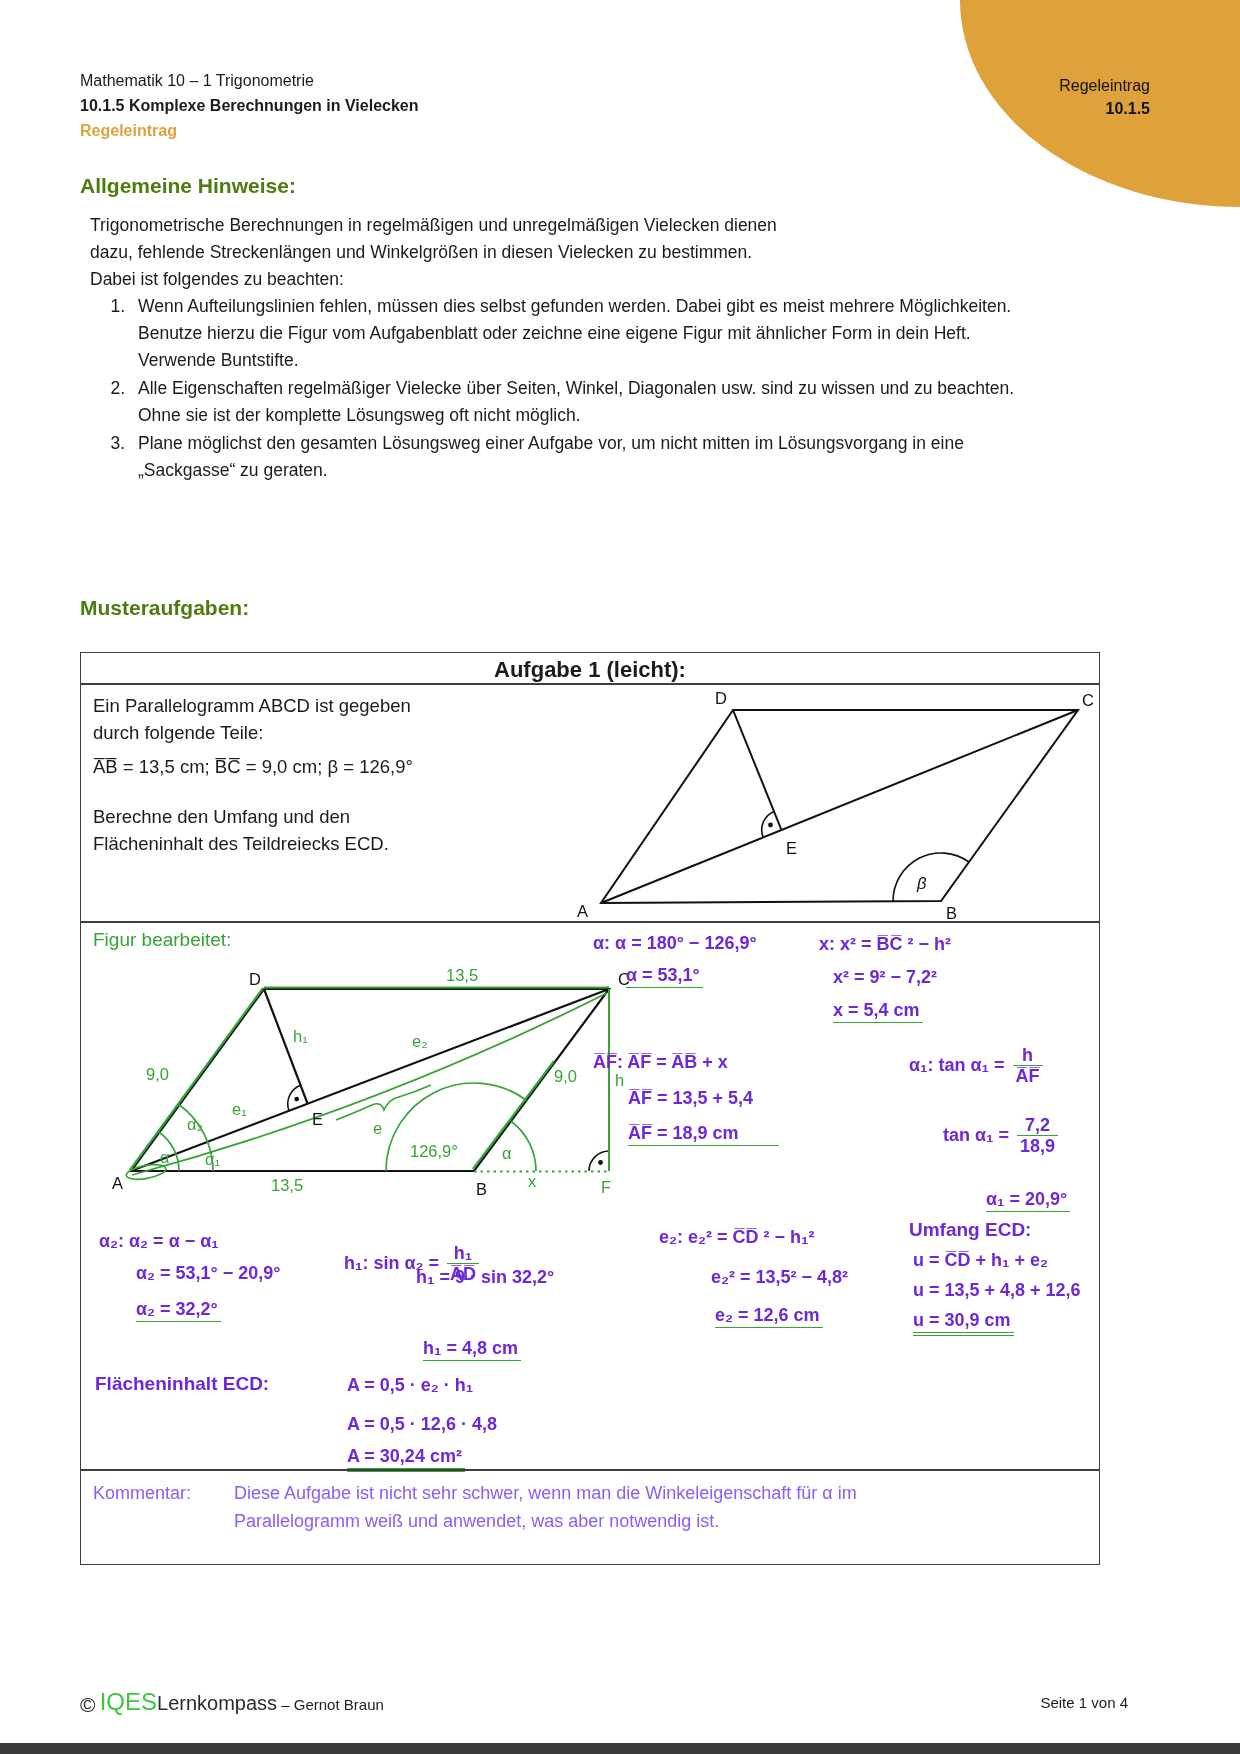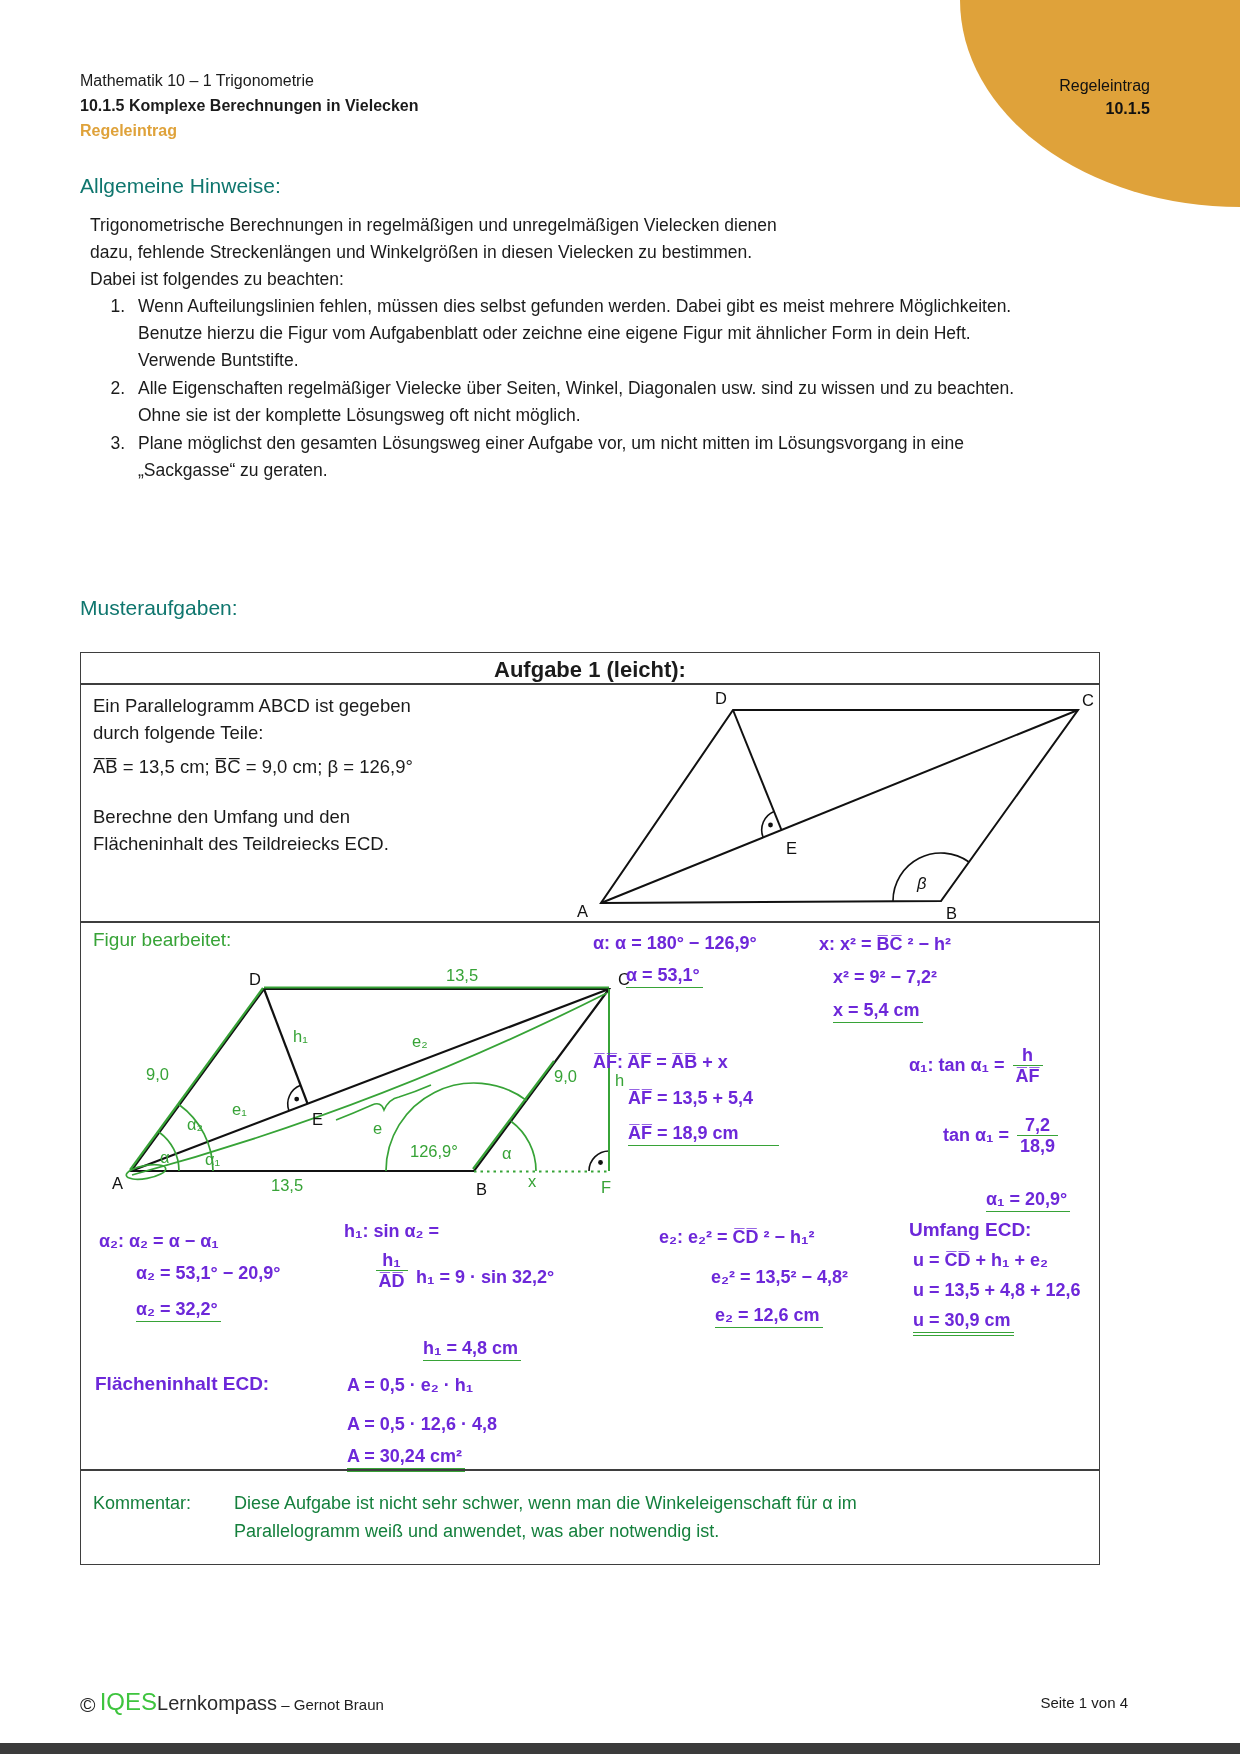--- a/index.html
+++ b/index.html
@@ -5,38 +5,38 @@
   html,body{margin:0;padding:0;background:#fff;}
   .page{position:relative;width:1240px;height:1754px;background:#fff;overflow:hidden;
         font-family:"Liberation Sans","DejaVu Sans",sans-serif;color:#1b1b1b;}
   .abs{position:absolute;}
   .orange{color:#DFA23A;}
   .b{font-weight:bold;}
   .blob{position:absolute;top:0;right:0;width:280px;height:207px;background:#DFA23A;
         border-bottom-left-radius:100% 100%;}
   .badge{position:absolute;top:74px;right:90px;text-align:right;font-size:16px;line-height:23px;color:#111;}
   .hdr{position:absolute;left:80px;top:68px;font-size:16px;line-height:25px;}
-  .h1o{position:absolute;font-size:21px;font-weight:normal;color:#0f766e;}
+  .h1o{position:absolute;font-size:21px;font-weight:bold;color:#4d7c0f;}
   .body-txt{font-size:17.5px;line-height:27px;color:#1b1b1b;}
   ol.rules{margin:0;padding:0 0 0 40px;}
   ol.rules li{margin:0 0 1px 0;padding-left:8px;}
   .tablebox{position:absolute;left:80px;top:652px;width:1020px;height:913px;
             border:1.7px solid #3e3e3e;box-sizing:border-box;}
   .hline{position:absolute;left:0;right:0;height:1.7px;background:#3e3e3e;}
   .task-title{position:absolute;top:4px;left:0;width:100%;text-align:center;
               font-size:22px;font-weight:bold;}
   .prob{position:absolute;font-size:18.5px;white-space:nowrap;}
   .calc{position:absolute;font-size:18px;color:#6d28d9;white-space:nowrap;font-weight:bold;}
   .figlbl{position:absolute;font-size:19px;color:#37A337;}
   .res{border-bottom:1.8px solid #37A337;padding:0 3px 2px 0;}
   .res2{border-bottom:4.6px double #37A337;padding:0 3px 2px 0;}
   .fraceq{display:flex;align-items:center;gap:8px;}
   .frac{display:inline-flex;flex-direction:column;align-items:center;line-height:1.12;}
   .frac .den{border-top:1.8px solid #37A337;padding:0 3px;}
-  .komm{font-size:18px;line-height:28px;color:#15803d;white-space:nowrap;margin-top:10px;}
+  .komm{font-size:18px;line-height:28px;color:#8b5cf6;white-space:nowrap;}
   svg text{font-size:16.5px;fill:#111;}
   svg text.gl{fill:#37A337;}
   .footer{position:absolute;left:80px;top:1688px;font-size:15px;color:#222;}
   .bottombar{position:absolute;left:0;right:0;bottom:0;height:11px;background:#3b3b3b;}
 </style>
 </head>
 <body>
 
 <div class="page">
 
@@ -181,21 +181,21 @@
 
     <div class="calc" style="left:828px;top:566px;font-size:19px;">Umfang ECD:</div>
     <div class="calc" style="left:832px;top:597px;">u = C̅D̅ + h₁ + e₂</div>
     <div class="calc" style="left:832px;top:627px;">u = 13,5 + 4,8 + 12,6</div>
     <div class="calc" style="left:832px;top:657px;"><span class="res2">u = 30,9 cm</span></div>
 
     <div class="calc" style="left:18px;top:578px;">α₂: α₂ = α − α₁</div>
     <div class="calc" style="left:55px;top:610px;">α₂ = 53,1° − 20,9°</div>
     <div class="calc" style="left:55px;top:646px;"><span class="res">α₂ = 32,2°</span></div>
 
-    <div class="calc fraceq" style="left:263px;top:568px;flex-direction:column;">
+    <div class="calc fraceq" style="left:263px;top:590px;">
       <span>h₁: sin α₂ =</span>
       <span class="frac">
         <span class="num">h₁</span>
         <span class="den">A̅D̅</span>
       </span>
     </div>
     <div class="calc" style="left:335px;top:614px;">h₁  = 9 · sin 32,2°</div>
     <div class="calc" style="left:342px;top:685px;"><span class="res">h₁ = 4,8 cm</span></div>
 
     <div class="calc" style="left:578px;top:574px;">e₂: e₂² = C̅D̅ ² − h₁²</div>

